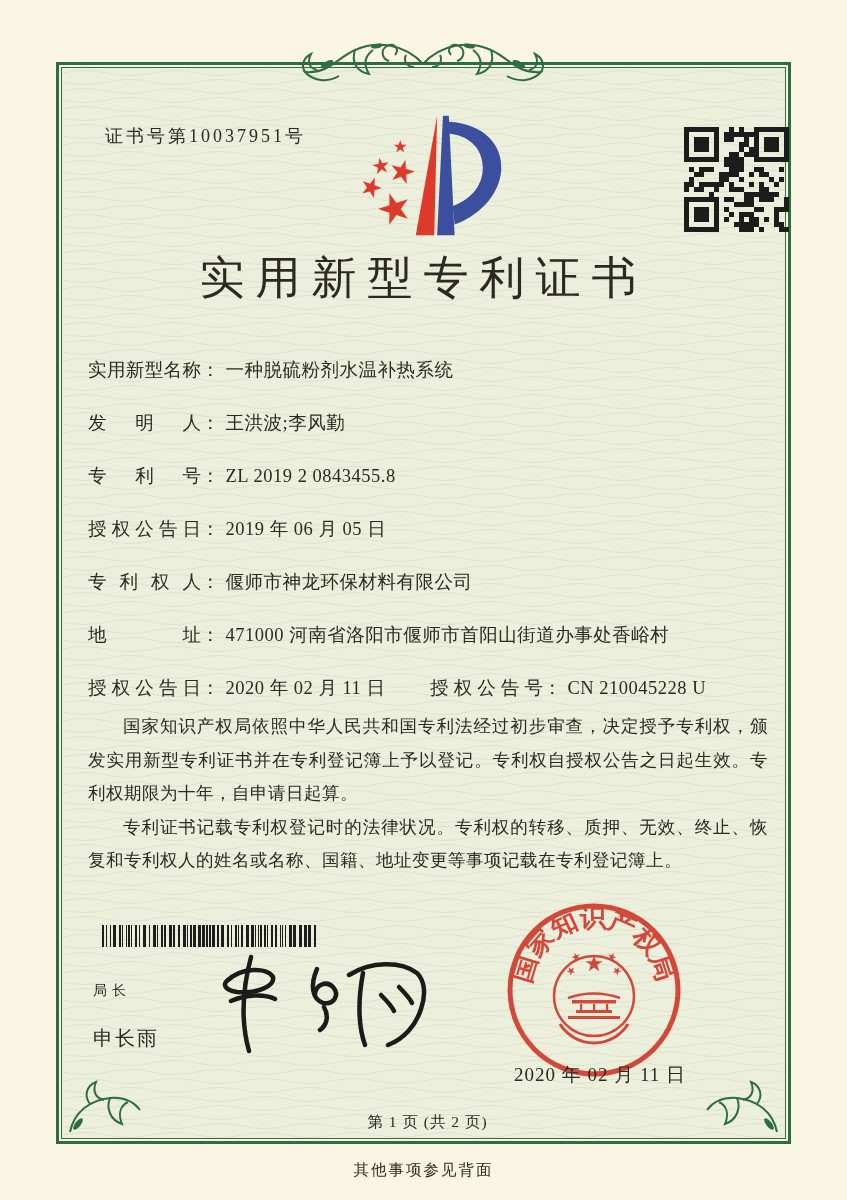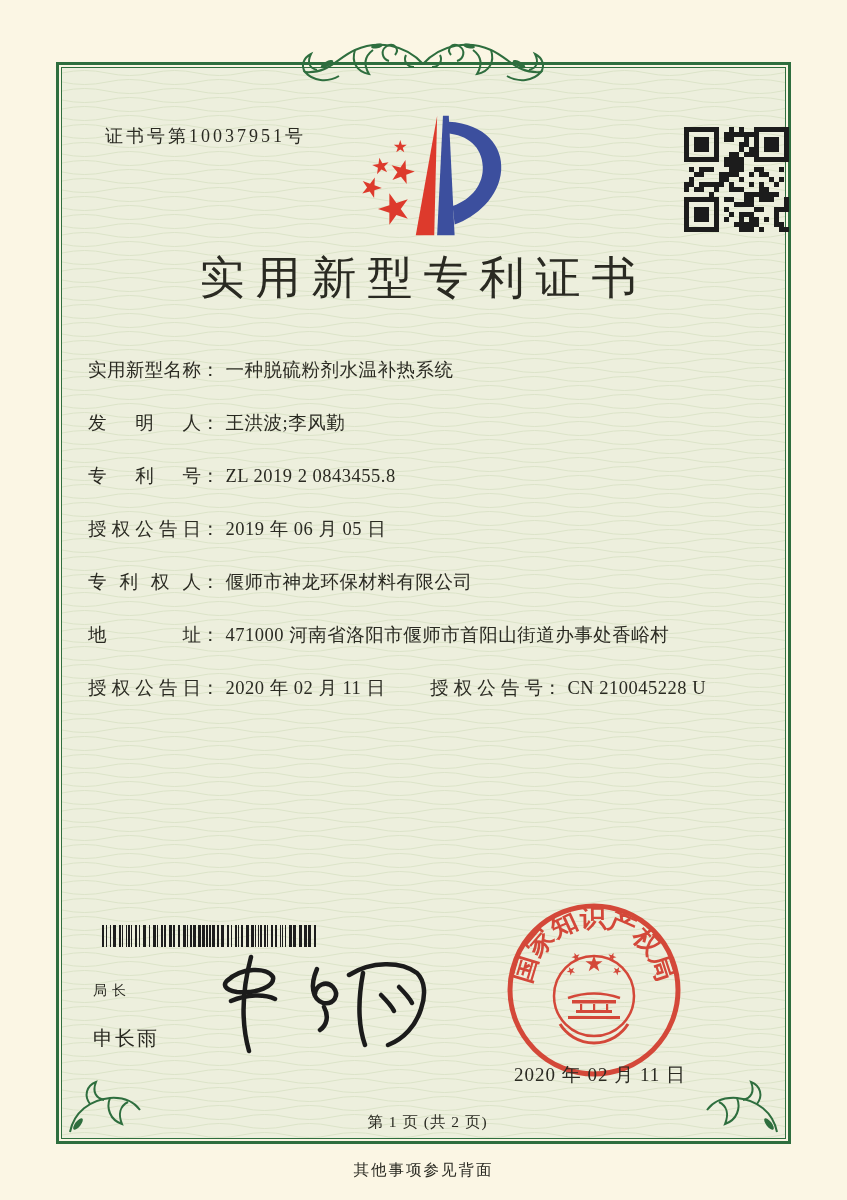--- a/index.html
+++ b/index.html
@@ -358,20 +358,24 @@
       <span class="flabel">地址</span><span class="fcolon">：</span><span class="fvalue">471000 河南省洛阳市偃师市首阳山街道办事处香峪村</span>
     </div>
     <div class="frow">
       <span class="flabel">授权公告日</span><span class="fcolon">：</span><span class="fvalue">2020 年 02 月 11 日</span>
       <span class="grant2">
         <span class="flabel">授权公告号</span><span class="fcolon">：</span><span class="fvalue">CN 210045228 U</span>
       </span>
     </div>
   </div>
 
+  <div class="paras">
+    <p>国家知识产权局依照中华人民共和国专利法经过初步审查，决定授予专利权，颁发实用新型专利证书并在专利登记簿上予以登记。专利权自授权公告之日起生效。专利权期限为十年，自申请日起算。</p>
+    <p>专利证书记载专利权登记时的法律状况。专利权的转移、质押、无效、终止、恢复和专利权人的姓名或名称、国籍、地址变更等事项记载在专利登记簿上。</p>
+  </div>
 
   <svg class="barcode" id="barcode-svg" width="220" height="22" viewBox="0 0 220 22">
       <rect x="2" y="0" width="2" height="22" fill="#1d1d1d"></rect>
       <rect x="6" y="0" width="1" height="22" fill="#1d1d1d"></rect>
       <rect x="10" y="0" width="1" height="22" fill="#1d1d1d"></rect>
       <rect x="13" y="0" width="3" height="22" fill="#1d1d1d"></rect>
       <rect x="19" y="0" width="2" height="22" fill="#1d1d1d"></rect>
       <rect x="22" y="0" width="1" height="22" fill="#1d1d1d"></rect>
       <rect x="26" y="0" width="1" height="22" fill="#1d1d1d"></rect>
       <rect x="28" y="0" width="2" height="22" fill="#1d1d1d"></rect>

